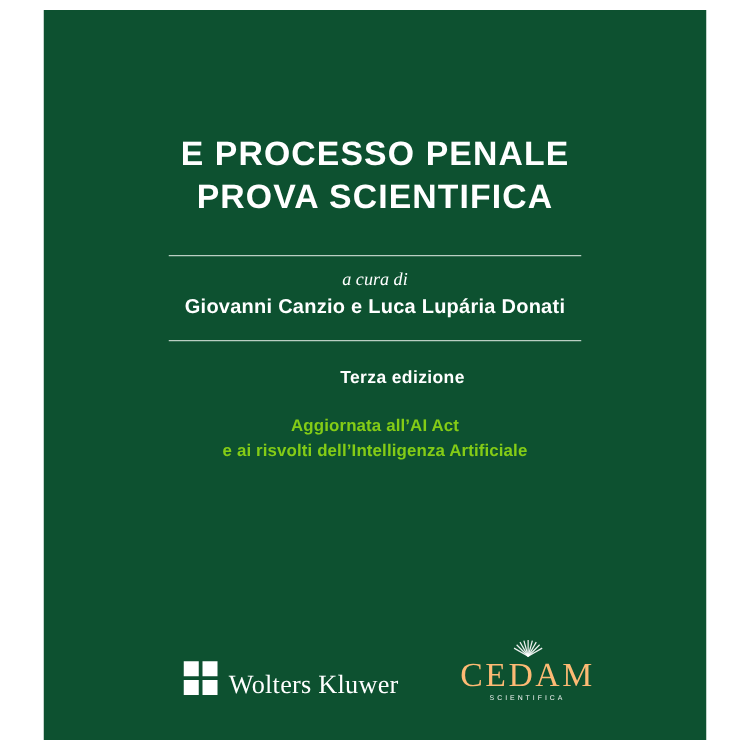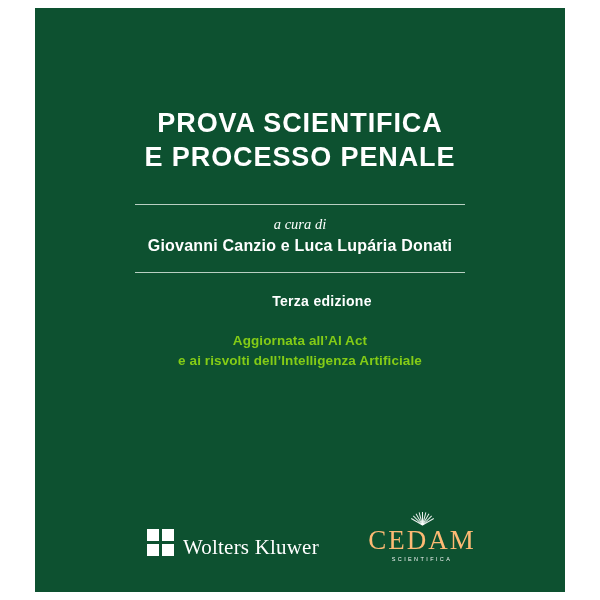--- a/index.html
+++ b/index.html
@@ -181,22 +181,22 @@
     opacity: 0.95;
   }
 </style>
 </head>
 <body>
 
 <div id="cover">
   <div class="cover-inner">
 
     <div class="title-block">
+      <div class="title-line">E PROCESSO PENALE</div>
       <div class="title-line">PROVA SCIENTIFICA</div>
-      <div class="title-line">E PROCESSO PENALE</div>
     </div>
 
     <div class="rule top"></div>
 
     <div class="editor-block">
       <div class="acuradi">a cura di</div>
       <div class="editors">Giovanni Canzio e Luca Lupária Donati</div>
     </div>
 
     <div class="rule bottom"></div>

